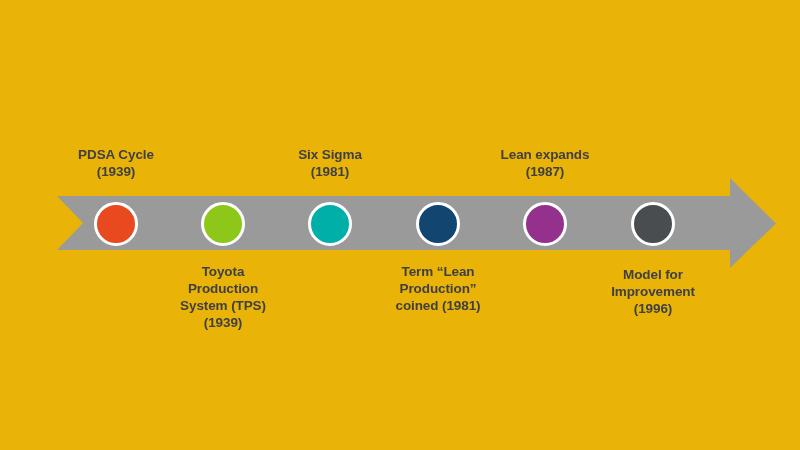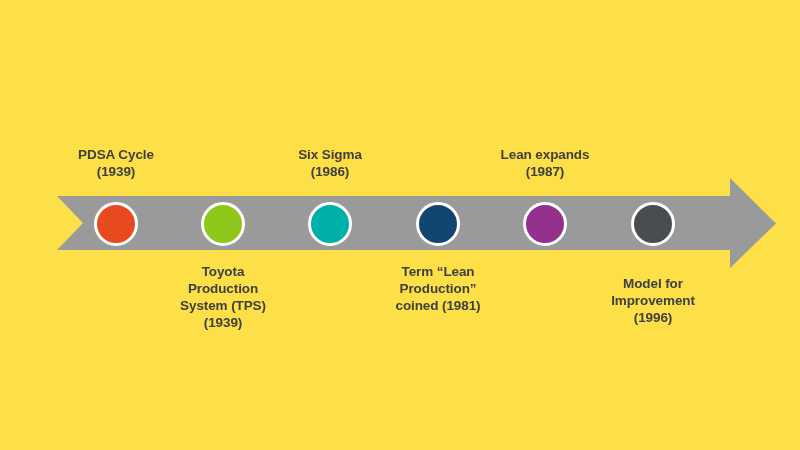--- a/index.html
+++ b/index.html
@@ -49,21 +49,21 @@
   .label-above {
     
   }
   .label-below {
     
   }
 </style>
 </head>
 <body>
 
-<div id="canvas" style="background: #fde047;">
+<div id="canvas" style="background: #eab308;">
 
   <svg id="arrow-svg" viewBox="0 0 800 450" aria-hidden="true">
     <polygon id="arrow-poly" points="57,196 83,223 57,250 730,250 730,268 776,223.5 730,178 730,196" fill="#9A9A9A"></polygon>
   </svg>
 
   <div id="dots-layer">
       <div class="milestone-dot" style="left: 116px; top: 224px; background: rgb(232, 73, 30); border-color: rgb(255, 255, 255);"></div>
       <div class="milestone-dot" style="left: 223px; top: 224px; background: rgb(141, 199, 26); border-color: rgb(255, 255, 255);"></div>
       <div class="milestone-dot" style="left: 330px; top: 224px; background: rgb(0, 176, 168); border-color: rgb(255, 255, 255);"></div>
       <div class="milestone-dot" style="left: 438px; top: 224px; background: rgb(18, 69, 111); border-color: rgb(255, 255, 255);"></div>
@@ -71,24 +71,24 @@
       <div class="milestone-dot" style="left: 653px; top: 224px; background: rgb(74, 77, 80); border-color: rgb(255, 255, 255);"></div>
     </div>
   <div id="labels-layer">
       <div class="milestone-label label-above" style="color: rgb(64, 64, 64); left: 116px; top: 146px;">PDSA Cycle
 (1939)</div>
       <div class="milestone-label label-below" style="color: rgb(64, 64, 64); left: 223px; top: 263px;">Toyota
 Production
 System (TPS)
 (1939)</div>
       <div class="milestone-label label-above" style="color: rgb(64, 64, 64); left: 330px; top: 146px;">Six Sigma
-(1986)</div>
+(1981)</div>
       <div class="milestone-label label-below" style="color: rgb(64, 64, 64); left: 438px; top: 263px;">Term “Lean
 Production”
 coined (1981)</div>
       <div class="milestone-label label-above" style="color: rgb(64, 64, 64); left: 545px; top: 146px;">Lean expands
 (1987)</div>
-      <div class="milestone-label label-below" style="color: rgb(64, 64, 64); left: 653px; top: 275px;">Model for
+      <div class="milestone-label label-below" style="color: rgb(64, 64, 64); left: 653px; top: 266px;">Model for
 Improvement
 (1996)</div>
     </div>
 
 </div>
 
 </body></html>

